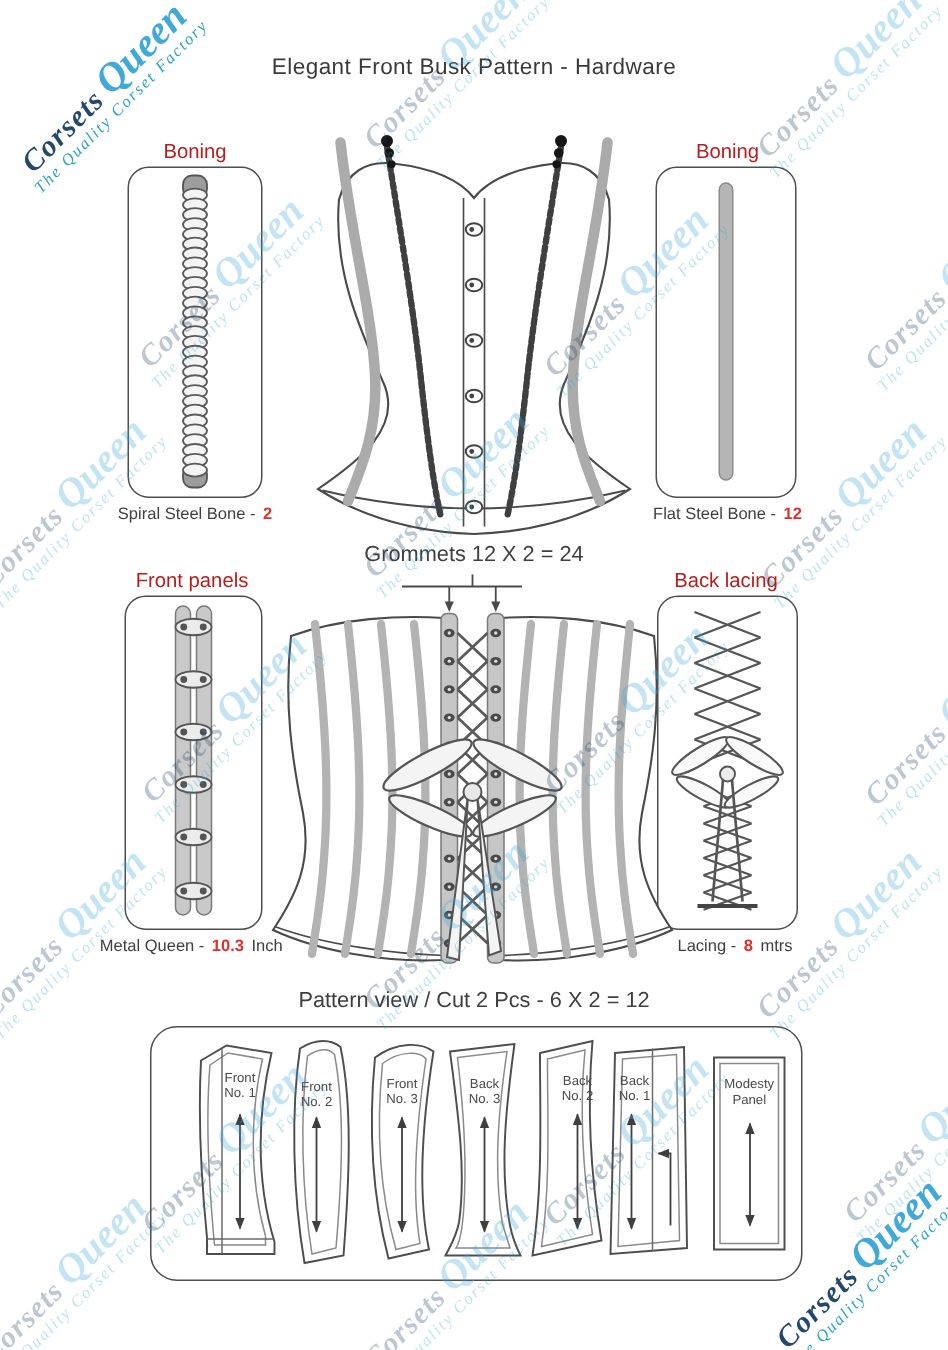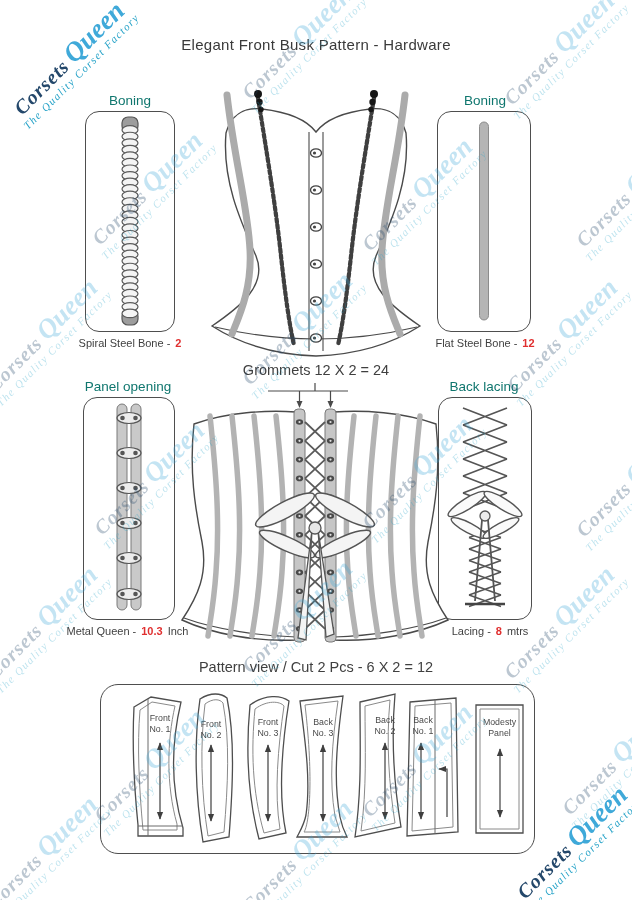--- a/index.html
+++ b/index.html
@@ -1,21 +1,21 @@
 <!DOCTYPE html>
 <html><head>
 <meta charset="utf-8">
 <style>
   html,body{margin:0;padding:0;background:#fff;}
   .page{position:relative;width:632px;height:900px;background:#ffffff;overflow:hidden;
         font-family:"Liberation Sans",sans-serif;color:#3f3f3f;}
   
   .main-title{position:absolute;left:0;top:36px;width:100%;text-align:center;
               font-size:15px;letter-spacing:.3px;color:#3a3a3a;}
-  .box-label{position:absolute;text-align:center;font-size:13.5px;color:#0f766e;}
+  .box-label{position:absolute;text-align:center;font-size:13.5px;color:#b91c1c;}
   .caption{position:absolute;text-align:center;font-size:11px;color:#3f3f3f;white-space:nowrap;}
   .caption .val{color:#e02f2f;font-weight:bold;margin-left:5px;}
   .caption .suf{margin-left:5px;}
   .center-caption{position:absolute;left:0;width:100%;text-align:center;font-size:14.5px;color:#3f3f3f;}
   
   .hw-box{position:absolute;border:1.6px solid #4e4e4e;border-radius:14px;background:transparent;}
   .pattern-box{position:absolute;left:100px;top:684px;width:433px;height:168px;
                border:1.6px solid #4e4e4e;border-radius:18px;}
   .abs-svg{position:absolute;}
   
@@ -121,21 +121,21 @@
         <ellipse cx="120" cy="176" rx="5.5" ry="4.2" fill="#ffffff" stroke="#444" stroke-width="1.3"></ellipse>
         <circle cx="118.5" cy="176" r="1.6" fill="#444"></circle>
         <ellipse cx="120" cy="213" rx="5.5" ry="4.2" fill="#ffffff" stroke="#444" stroke-width="1.3"></ellipse>
         <circle cx="118.5" cy="213" r="1.6" fill="#444"></circle>
         <ellipse cx="120" cy="250" rx="5.5" ry="4.2" fill="#ffffff" stroke="#444" stroke-width="1.3"></ellipse>
         <circle cx="118.5" cy="250" r="1.6" fill="#444"></circle>
       </g>
   </svg>
   <div class="center-caption" style="top:362px;">Grommets 12 X 2 = 24</div>
 
-  <div class="box-label" style="left:28px;top:379px;width:200px;">Panel opening</div>
+  <div class="box-label" style="left:28px;top:379px;width:200px;">Front panels</div>
   <div class="hw-box" style="left:83px;top:397px;width:90px;height:221px;">
     <svg width="90" height="221" viewBox="0 0 90 221">
       <rect x="33" y="6" width="10" height="206" rx="5" fill="#c9c9c9" stroke="#7a7a7a" stroke-width="1"></rect>
       <rect x="47" y="6" width="10" height="206" rx="5" fill="#c9c9c9" stroke="#7a7a7a" stroke-width="1"></rect>
       <g id="busk-hooks">
           <ellipse cx="45" cy="20" rx="12" ry="5.5" fill="#ececec" stroke="#555" stroke-width="1.2"></ellipse>
           <circle cx="38.5" cy="20" r="2.3" fill="#555"></circle>
           <circle cx="51.5" cy="20" r="2.3" fill="#555"></circle>
           <ellipse cx="45" cy="55" rx="12" ry="5.5" fill="#ececec" stroke="#555" stroke-width="1.2"></ellipse>
           <circle cx="38.5" cy="55" r="2.3" fill="#555"></circle>

